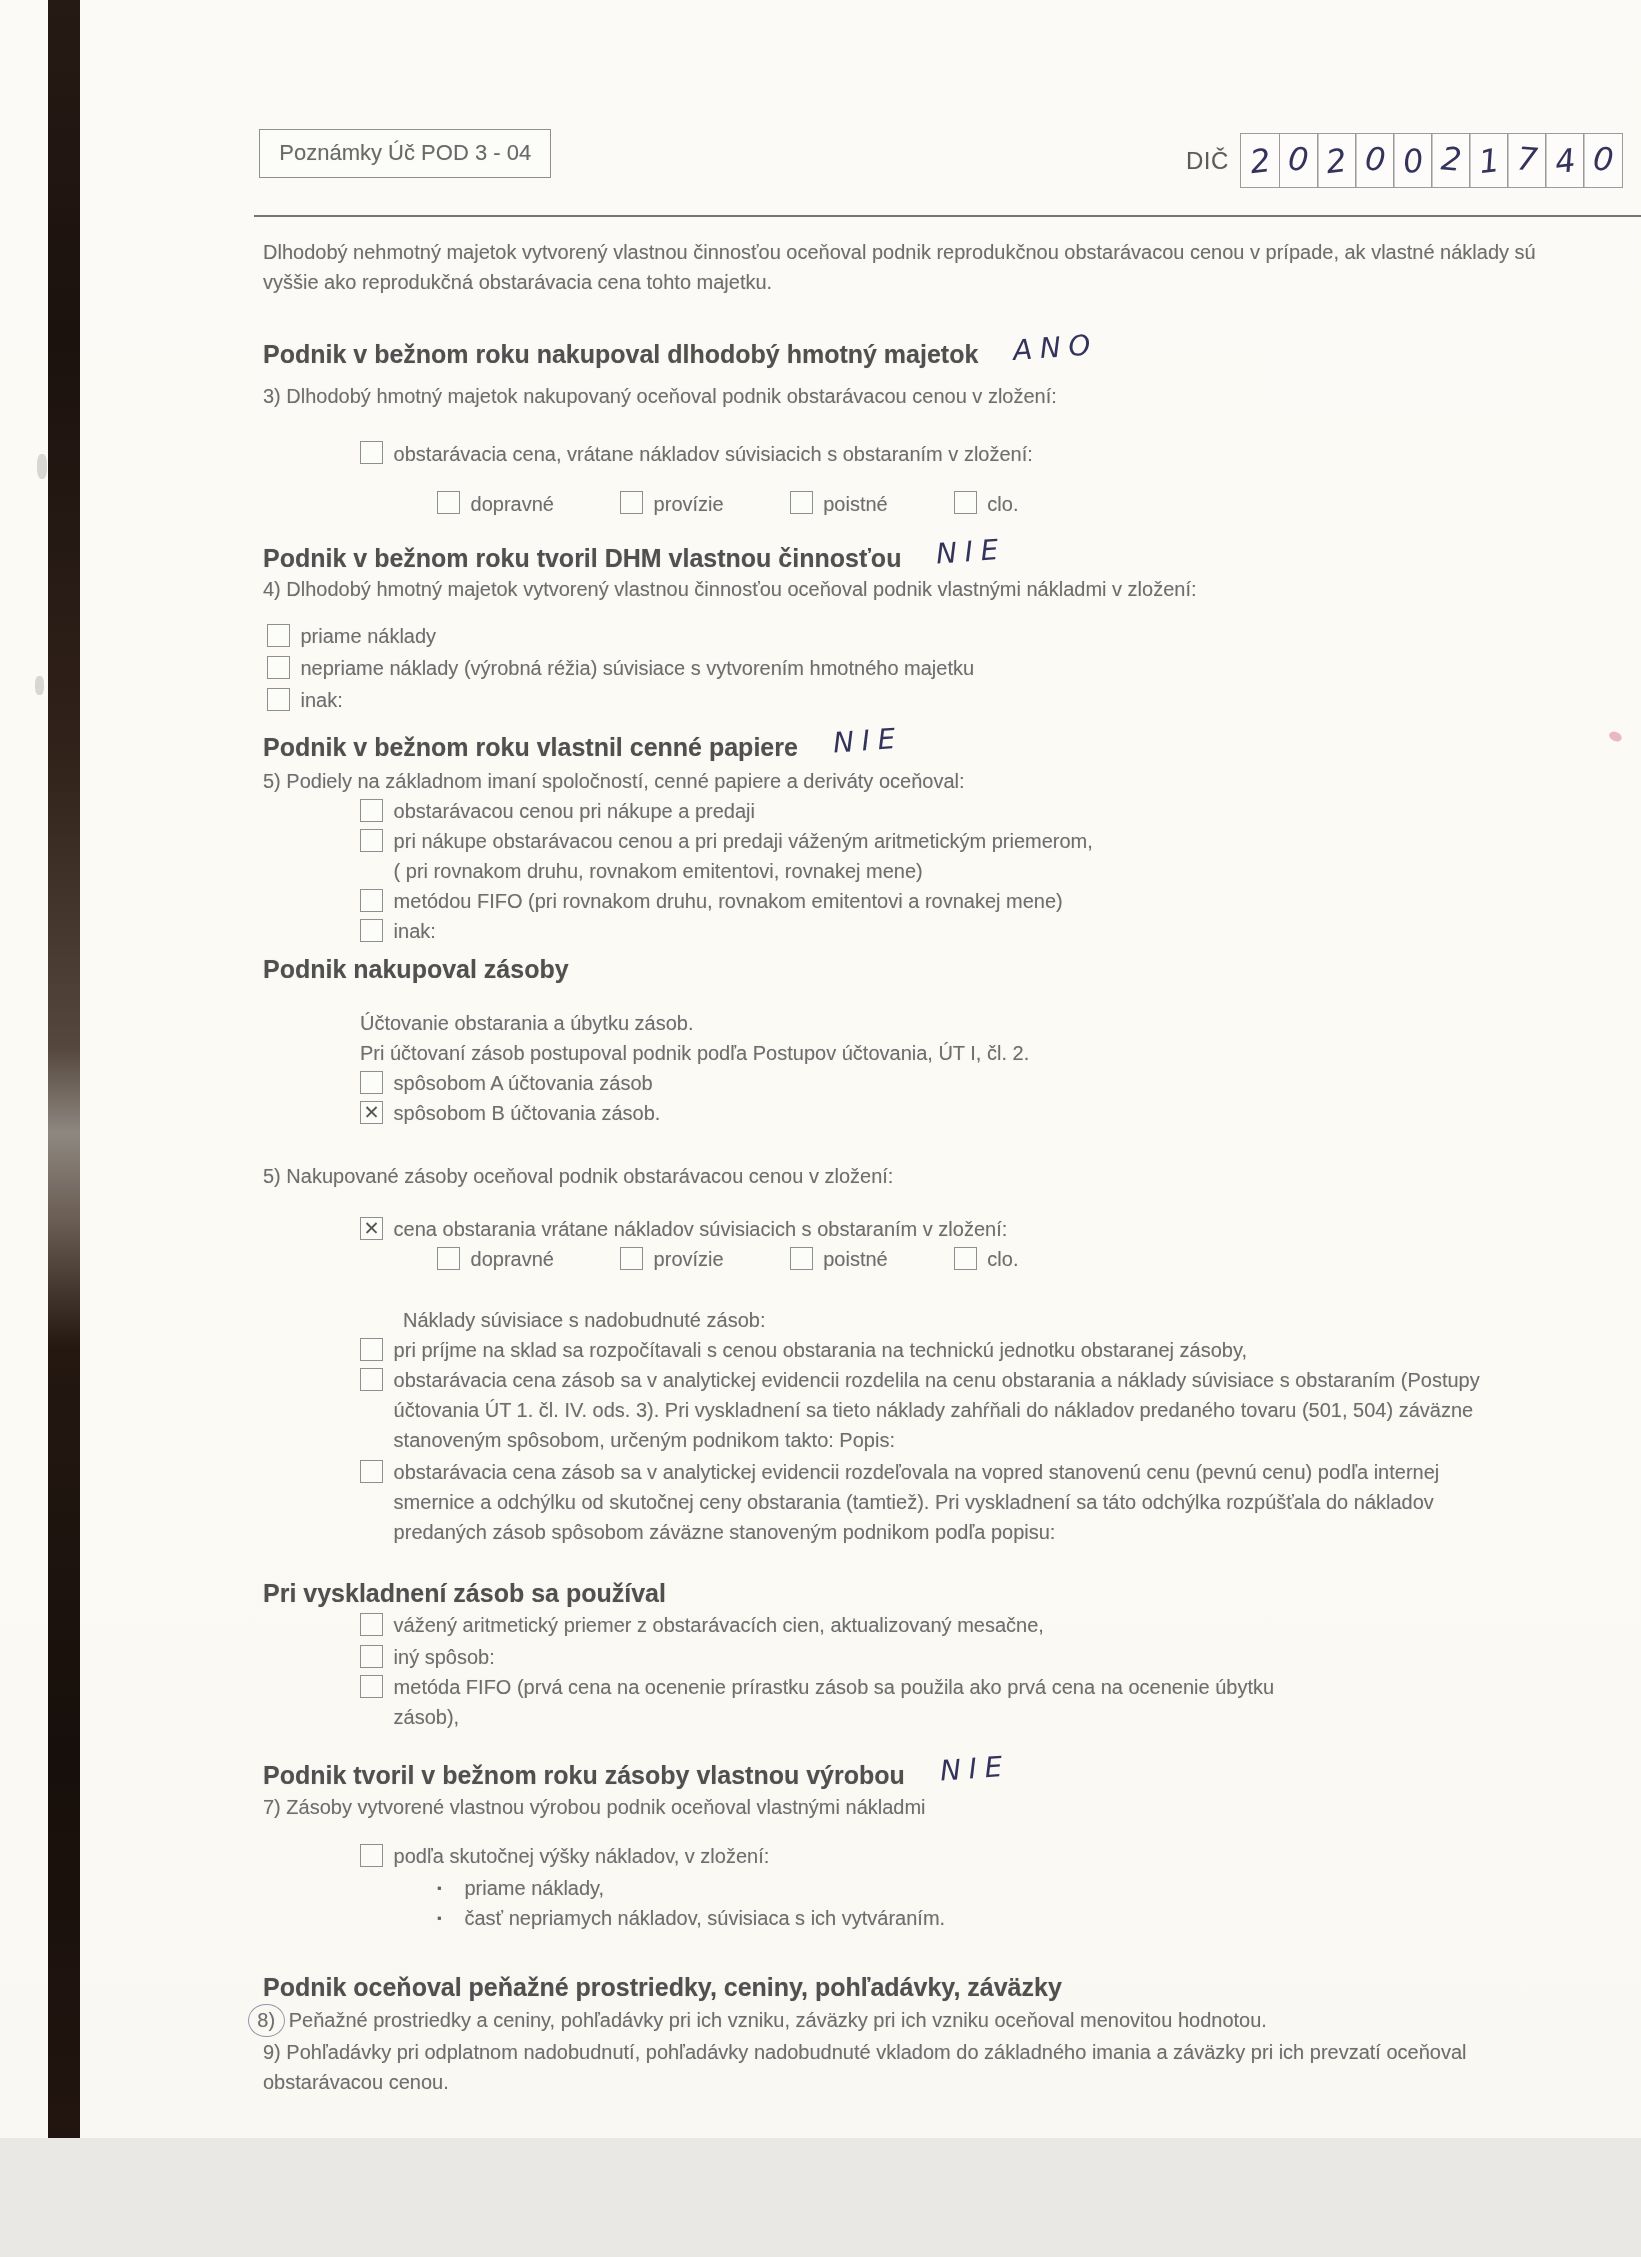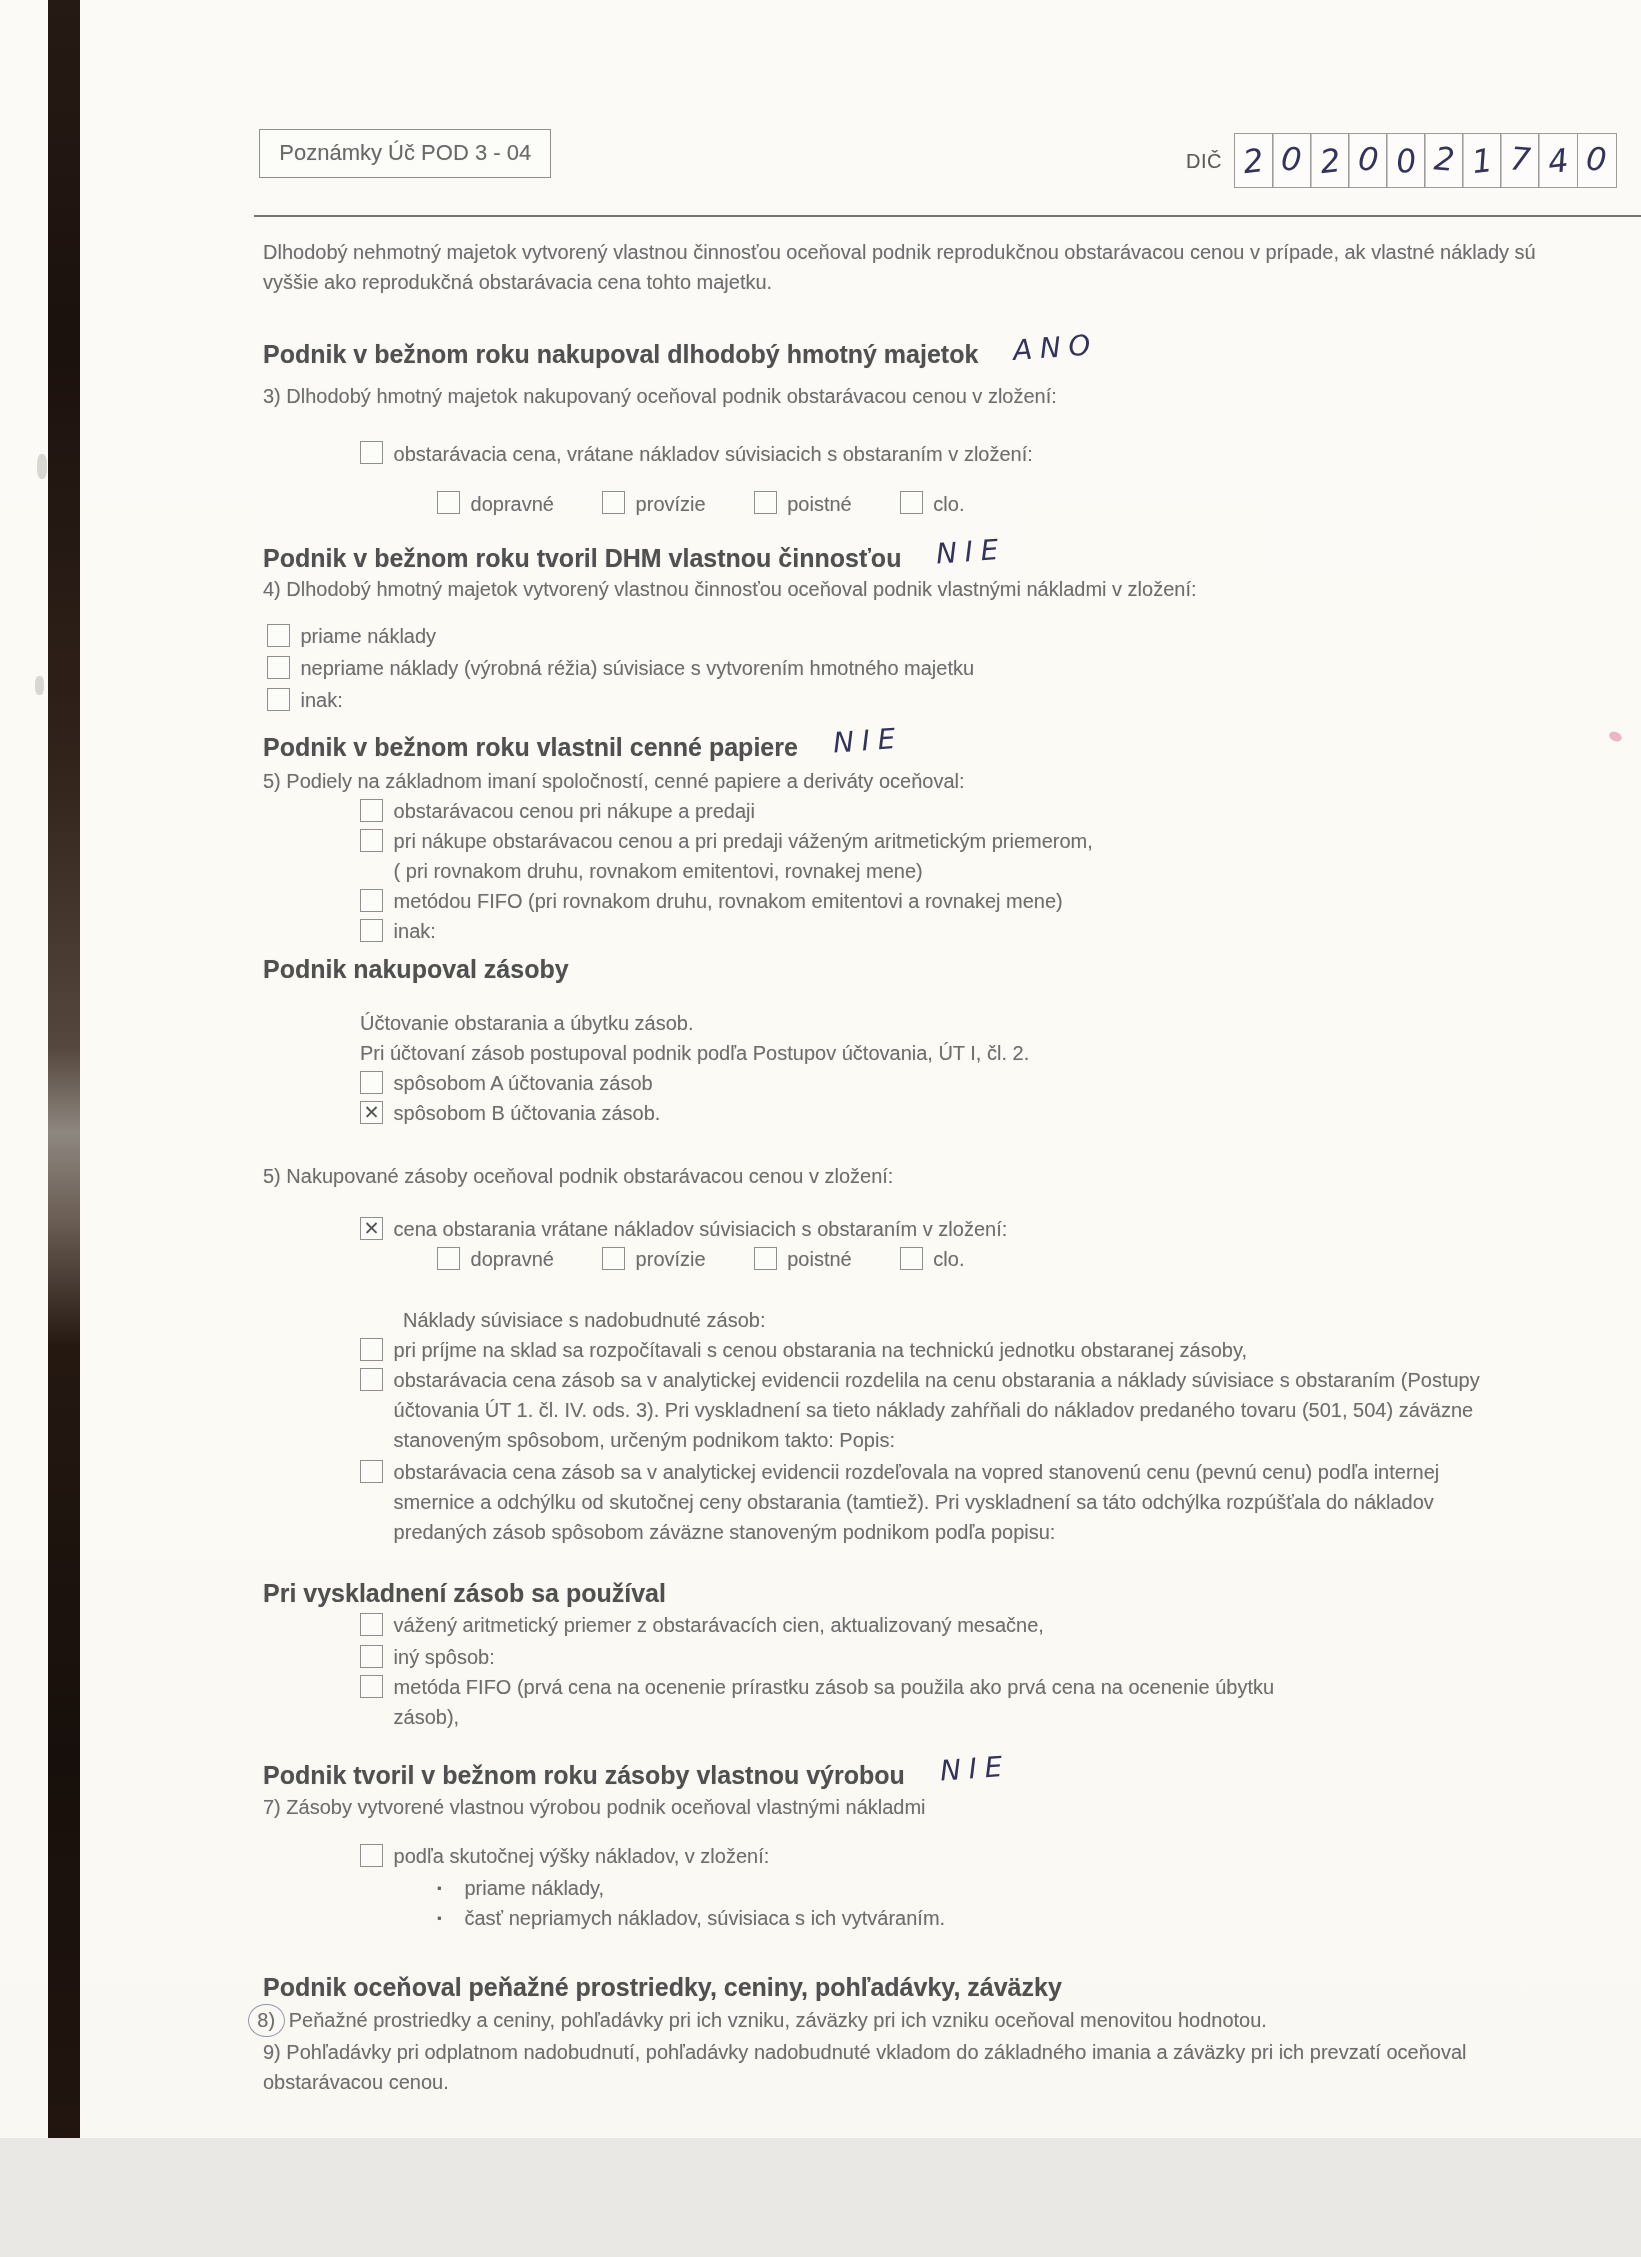--- a/index.html
+++ b/index.html
@@ -20,21 +20,21 @@
   }
   .smudge { position:absolute; background:#cfcec9; border-radius:40%; opacity:.8; }
   .artifact-pink { position:absolute; width:12.6px; height:8.7px; background:#e59fb4; border-radius:50%; opacity:.75; transform:rotate(24deg); }
 
   .form-title-box {
     position:absolute; left:259px; top:129px;
     border:1.9px solid #8f8f8f; background:rgba(255,255,255,.35);
     padding:7.7px 19.3px 9.7px; font-size:22px; color:#696969;
   }
   .dic-group { position:absolute; left:1186px; top:133px; display:flex; align-items:center; }
-  .dic-label { font-size:20px; color:#5c5c5c; margin-right:13.5px; letter-spacing:0.5px; }
+  .dic-label { font-size:24px; color:#5c5c5c; margin-right:13.5px; letter-spacing:0.5px; }
   .dic-cells { display:flex; }
   .dic-cell {
     width:40px; height:55px; border:1.9px solid #9b9b9b; margin-left:-1.9px;
     background:rgba(255,255,255,.45); display:flex; align-items:center; justify-content:center;
   }
   .hw { font-family:"DejaVu Sans",sans-serif; font-style:italic; color:#33335c; text-shadow:none; }
   .dic-cell .hw { font-size:32px; transform:rotate(-7deg); }
   .dic-cell:nth-child(even) .hw { transform:rotate(5deg) translateY(-1.9px); }
   .rule { position:absolute; left:254px; right:0; top:215px; height:1.9px; background:#757575; border:0; }
 
@@ -53,21 +53,21 @@
   .cb {
     width:23px; height:23px; flex:0 0 auto; margin-top:2.9px; margin-right:10.6px;
     border:1.9px solid #8f8f8f; background:rgba(255,255,255,.4);
     display:flex; align-items:center; justify-content:center;
     font-size:19.3px; line-height:19.3px; color:#555; text-shadow:none; cursor:default;
   }
   .cb-text { flex:1 1 auto; }
   .cb-text.narrow  { max-width:1110px; }
   .cb-text.narrow2 { max-width:888px; }
 
-  .sub-row { display:flex; gap:48px; }
+  .sub-row { display:flex; gap:66px; }
   .sub-item { display:flex; align-items:flex-start; }
 
   .bullet { font-size:12.6px; line-height:30px; margin-right:23px; color:#606060; }
 
   .circle-8 { display:inline-block; border:1.9px solid #8e97a8; border-radius:50%;
               padding:0 8.7px 1.9px; margin-left:-15.4px; margin-right:3.9px; }
   .footer { position:absolute; top:2184px; right:-7.7px; font-size:21px; color:#696969; }
 </style>
 </head>
 <body>

